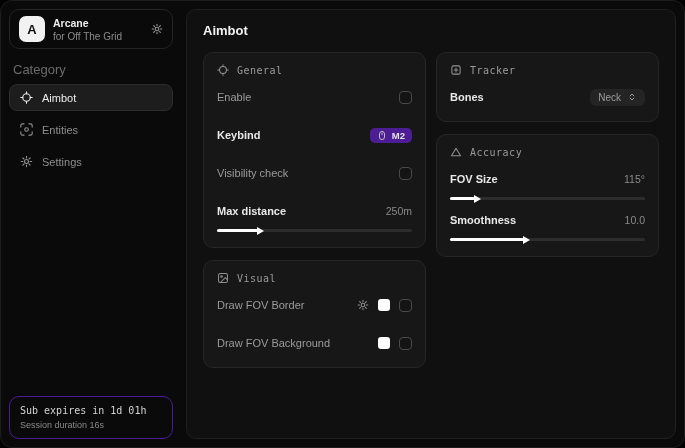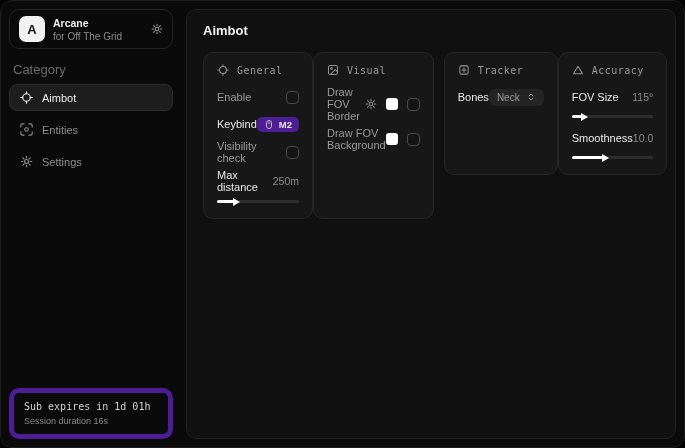--- a/index.html
+++ b/index.html
@@ -15,39 +15,39 @@
   .logo { width:26px; height:26px; background:#f2f2f2; border-radius:7px; color:#111;
     font-weight:bold; font-size:13px; display:flex; align-items:center; justify-content:center; }
   .app-name { font-size:10.5px; font-weight:700; color:#ececec; }
   .app-sub { font-size:10px; color:#8c8c8c; margin-top:2px; }
   .side-gear { margin-left:auto; color:#9a9a9a; display:flex; }
   .category { font-size:13px; color:#6b6b6b; margin:13px 4px 7px; }
   .nav-item { display:flex; align-items:center; gap:9px; padding:6px 10px; border-radius:8px;
     font-size:11px; color:#8f8f8f; margin-bottom:5px; border:1px solid transparent; cursor:default; }
   .nav-item.active { background:#1d1d1d; border-color:#2d2d2d; color:#ececec; }
   .nav-item .nicon { display:flex; }
-  .side-footer { position:absolute; left:8px; right:8px; bottom:8px; border:5px solid #4c1d95;
+  .side-footer { position:absolute; left:8px; right:8px; bottom:8px; border:1px solid #4c1d95;
     border-radius:10px; padding:8px 10px; }
   .foot1 { font-family:"DejaVu Sans Mono", monospace; font-size:10px; color:#d4d4d4; }
   .foot2 { font-size:9px; color:#8a8a8a; margin-top:4px; }
 
   
   .main { flex:1; margin:8px 8px 8px 5px; background:#101010; border:1px solid #212121;
     border-radius:10px; padding:13px 16px; overflow:hidden; }
   .page-title { font-size:13px; font-weight:700; color:#f2f2f2; }
   .columns { display:flex; gap:10px; margin-top:14px; align-items:flex-start; }
-  .col { flex:1; display:flex; flex-direction:row; }
+  .col { flex:1; display:flex; flex-direction:column; gap:12px; }
   .card { background:#171717; border:1px solid #262626; border-radius:10px; padding:11px 13px 13px; }
   .card-header { display:flex; align-items:center; gap:8px; margin-bottom:10px; color:#8f8f8f; }
   .card-title { font-family:"DejaVu Sans Mono", monospace; font-size:10px; letter-spacing:.5px;
     color:#9a9a9a; }
   .row { display:flex; justify-content:space-between; align-items:center; min-height:22px; }
-  .row + .row { margin-top:5px; }
+  .row + .row { margin-top:16px; }
   .lbl-muted { font-size:11px; color:#9b9b9b; }
-  .lbl-strong { font-size:11px; color:#e9e9e9; font-weight:400; }
+  .lbl-strong { font-size:11px; color:#e9e9e9; font-weight:700; }
   .val { font-size:10.5px; color:#8a8a8a; }
   .checkbox { width:13px; height:13px; border:1.5px solid #4a4a4a; border-radius:4px;
     background:#141414; cursor:pointer; }
   .keybadge { display:flex; align-items:center; gap:5px; background:#4c1d95; border-radius:5px;
     padding:2px 7px; color:#e3e3e3; font-size:9.5px; font-weight:600; cursor:pointer; }
   .keybadge .kicon { display:flex; color:#c4c4c4; }
   .selectbtn { display:flex; align-items:center; gap:6px; background:#242424; border-radius:6px;
     padding:3px 8px; color:#9c9c9c; font-size:10px; cursor:pointer; }
   .rightctl { display:flex; align-items:center; gap:9px; }
   .swatch { width:12px; height:12px; border-radius:3px; cursor:pointer; }

